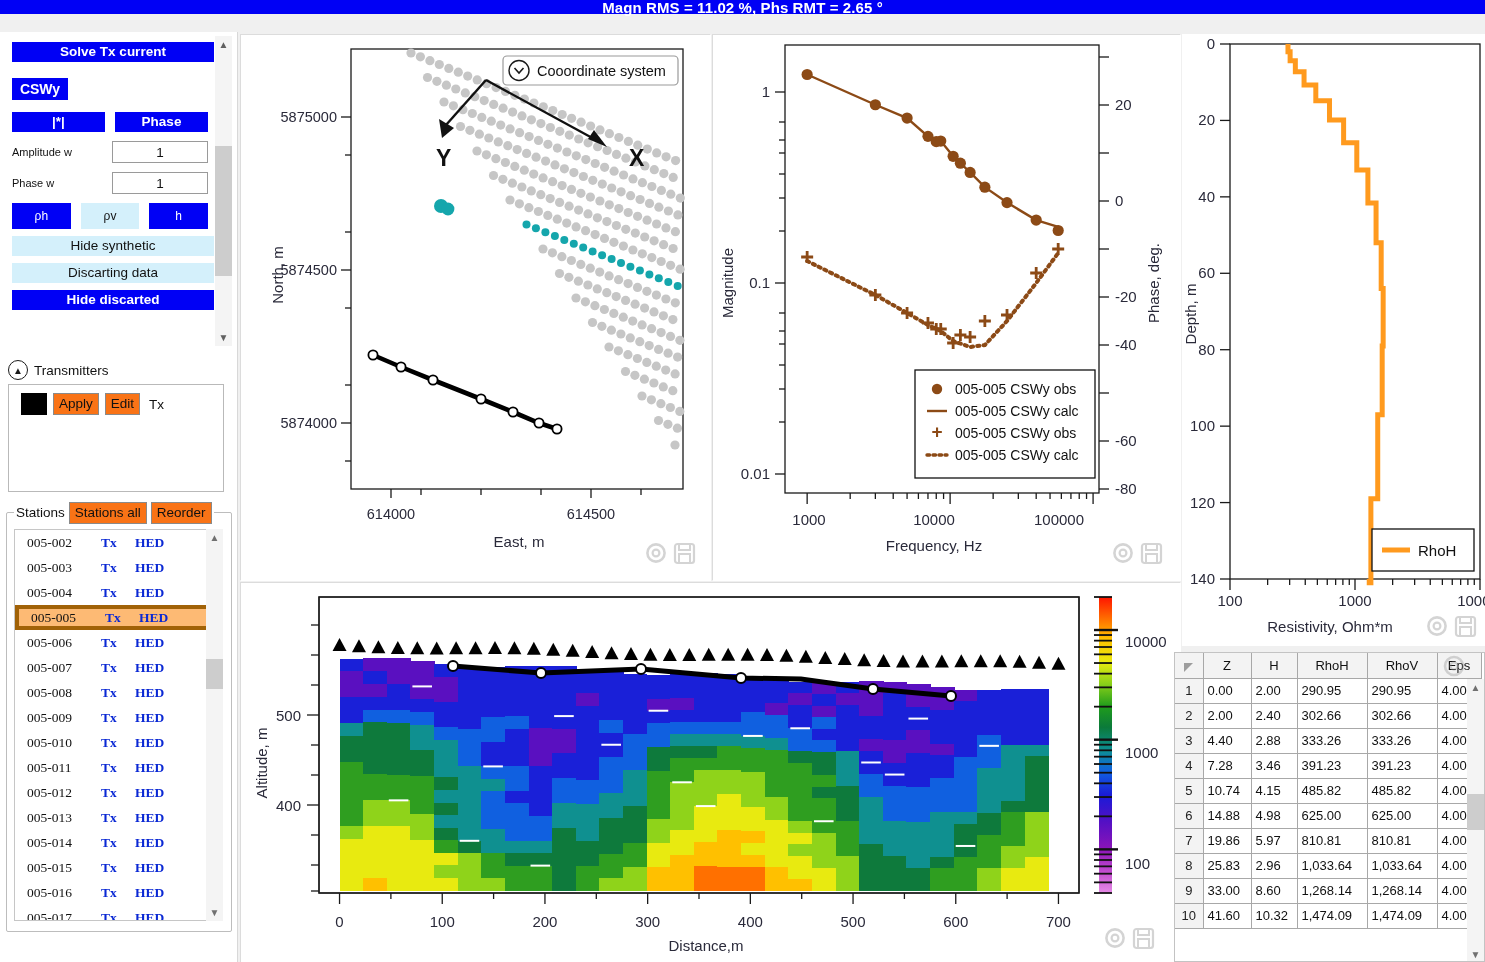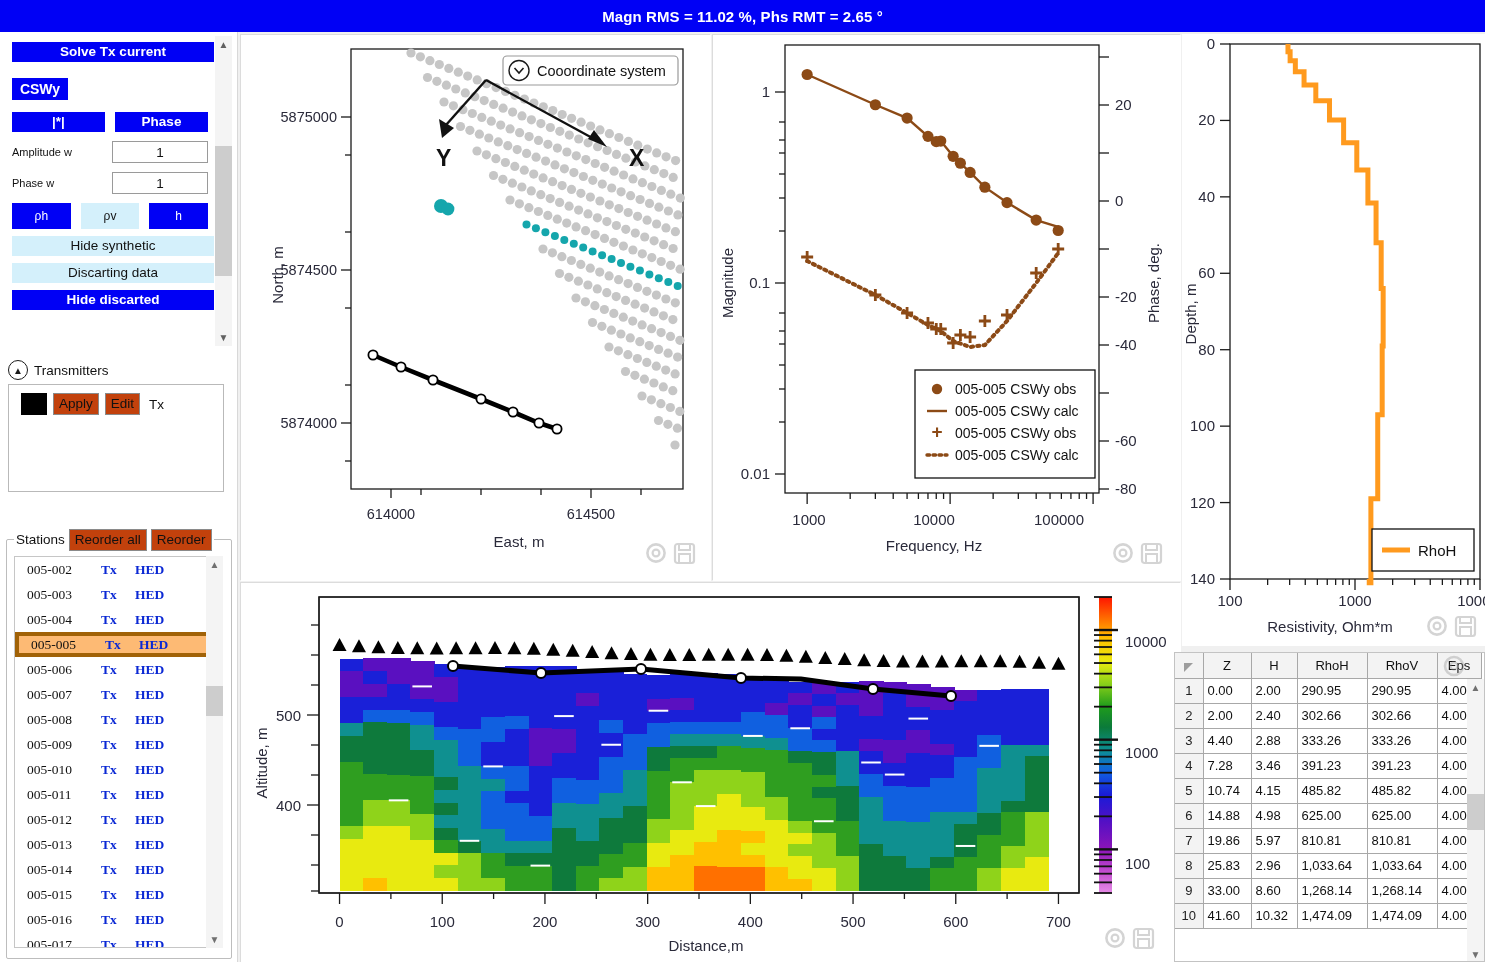--- a/index.html
+++ b/index.html
@@ -7,21 +7,21 @@
     margin: 0; padding: 0;
     width: 1485px; height: 962px;
     background: #ffffff;
     font-family: "Liberation Sans", sans-serif;
     overflow: hidden;
   }
   #app { position: relative; width: 1485px; height: 962px; background: #f0f0f0; }
 
   
   .titlebar {
-    position: absolute; left: 0; top: 0; width: 1485px; height: 32px;
+    position: absolute; left: 0; top: 0; width: 1485px; height: 14px;
     background: #0000f5; color: #ffffff;
     display: flex; align-items: center; justify-content: center;
     font-size: 15px; font-weight: 600; letter-spacing: .1px;
   }
 
   
   .leftpanel {
     position: absolute; left: 0; top: 32px; width: 238px; height: 930px;
     background: #ffffff; border-right: 1px solid #d8d8d8;
   }
@@ -79,28 +79,28 @@
     background: #fff; cursor: pointer;
   }
   .tx-head span { font-size: 13.5px; color: #111; }
   .tx-box {
     margin: 4px 0 0 8px; width: 216px; height: 108px;
     border: 1px solid #b9b9b9; background: #fff;
   }
   .tx-row { display: flex; align-items: center; gap: 6px; padding: 8px 0 0 12px; }
   .swatch { width: 26px; height: 22px; background: #000000; }
   .gbtn {
-    background: #c2410c; border: 1px solid #8a8a8a; color: #111;
+    background: #f97316; border: 1px solid #8a8a8a; color: #111;
     font-size: 13.5px; font-family: "Liberation Sans", sans-serif;
     padding: 1px 5px; cursor: pointer; line-height: 1.3;
   }
   .tx-tag { font-size: 13.5px; color: #111; margin-left: 3px; }
 
   
-  .st-group { position: absolute; left: 6px; top: 497px; width: 226px; height: 430px; }
+  .st-group { position: absolute; left: 6px; top: 470px; width: 226px; height: 430px; }
   .st-border {
     position: absolute; left: 0; top: 10px; width: 226px; height: 420px;
     border: 1px solid #bdbdbd; border-radius: 2px; background: transparent;
   }
   .st-head {
     position: absolute; left: 8px; top: 0; display: flex; align-items: center; gap: 4px;
     background: #ffffff; padding: 0 2px; z-index: 2;
   }
   .st-head .lbl { font-size: 13.5px; color: #111; }
   .st-list {
@@ -214,21 +214,21 @@
         <button class="gbtn">Apply</button>
         <button class="gbtn">Edit</button>
         <span class="tx-tag">Tx</span>
       </div>
     </div>
 
     <div class="st-group">
       <div class="st-border"></div>
       <div class="st-head">
         <span class="lbl">Stations</span>
-        <button class="gbtn">Reorder all</button>
+        <button class="gbtn">Stations all</button>
         <button class="gbtn">Reorder</button>
       </div>
       <div class="st-list" id="station-list">
           <div class="st-item">
             <span class="st-id">005-002</span>
             <span class="st-tx">Tx</span>
             <span class="st-hed">HED</span>
           </div>
           <div class="st-item">
             <span class="st-id">005-003</span>

